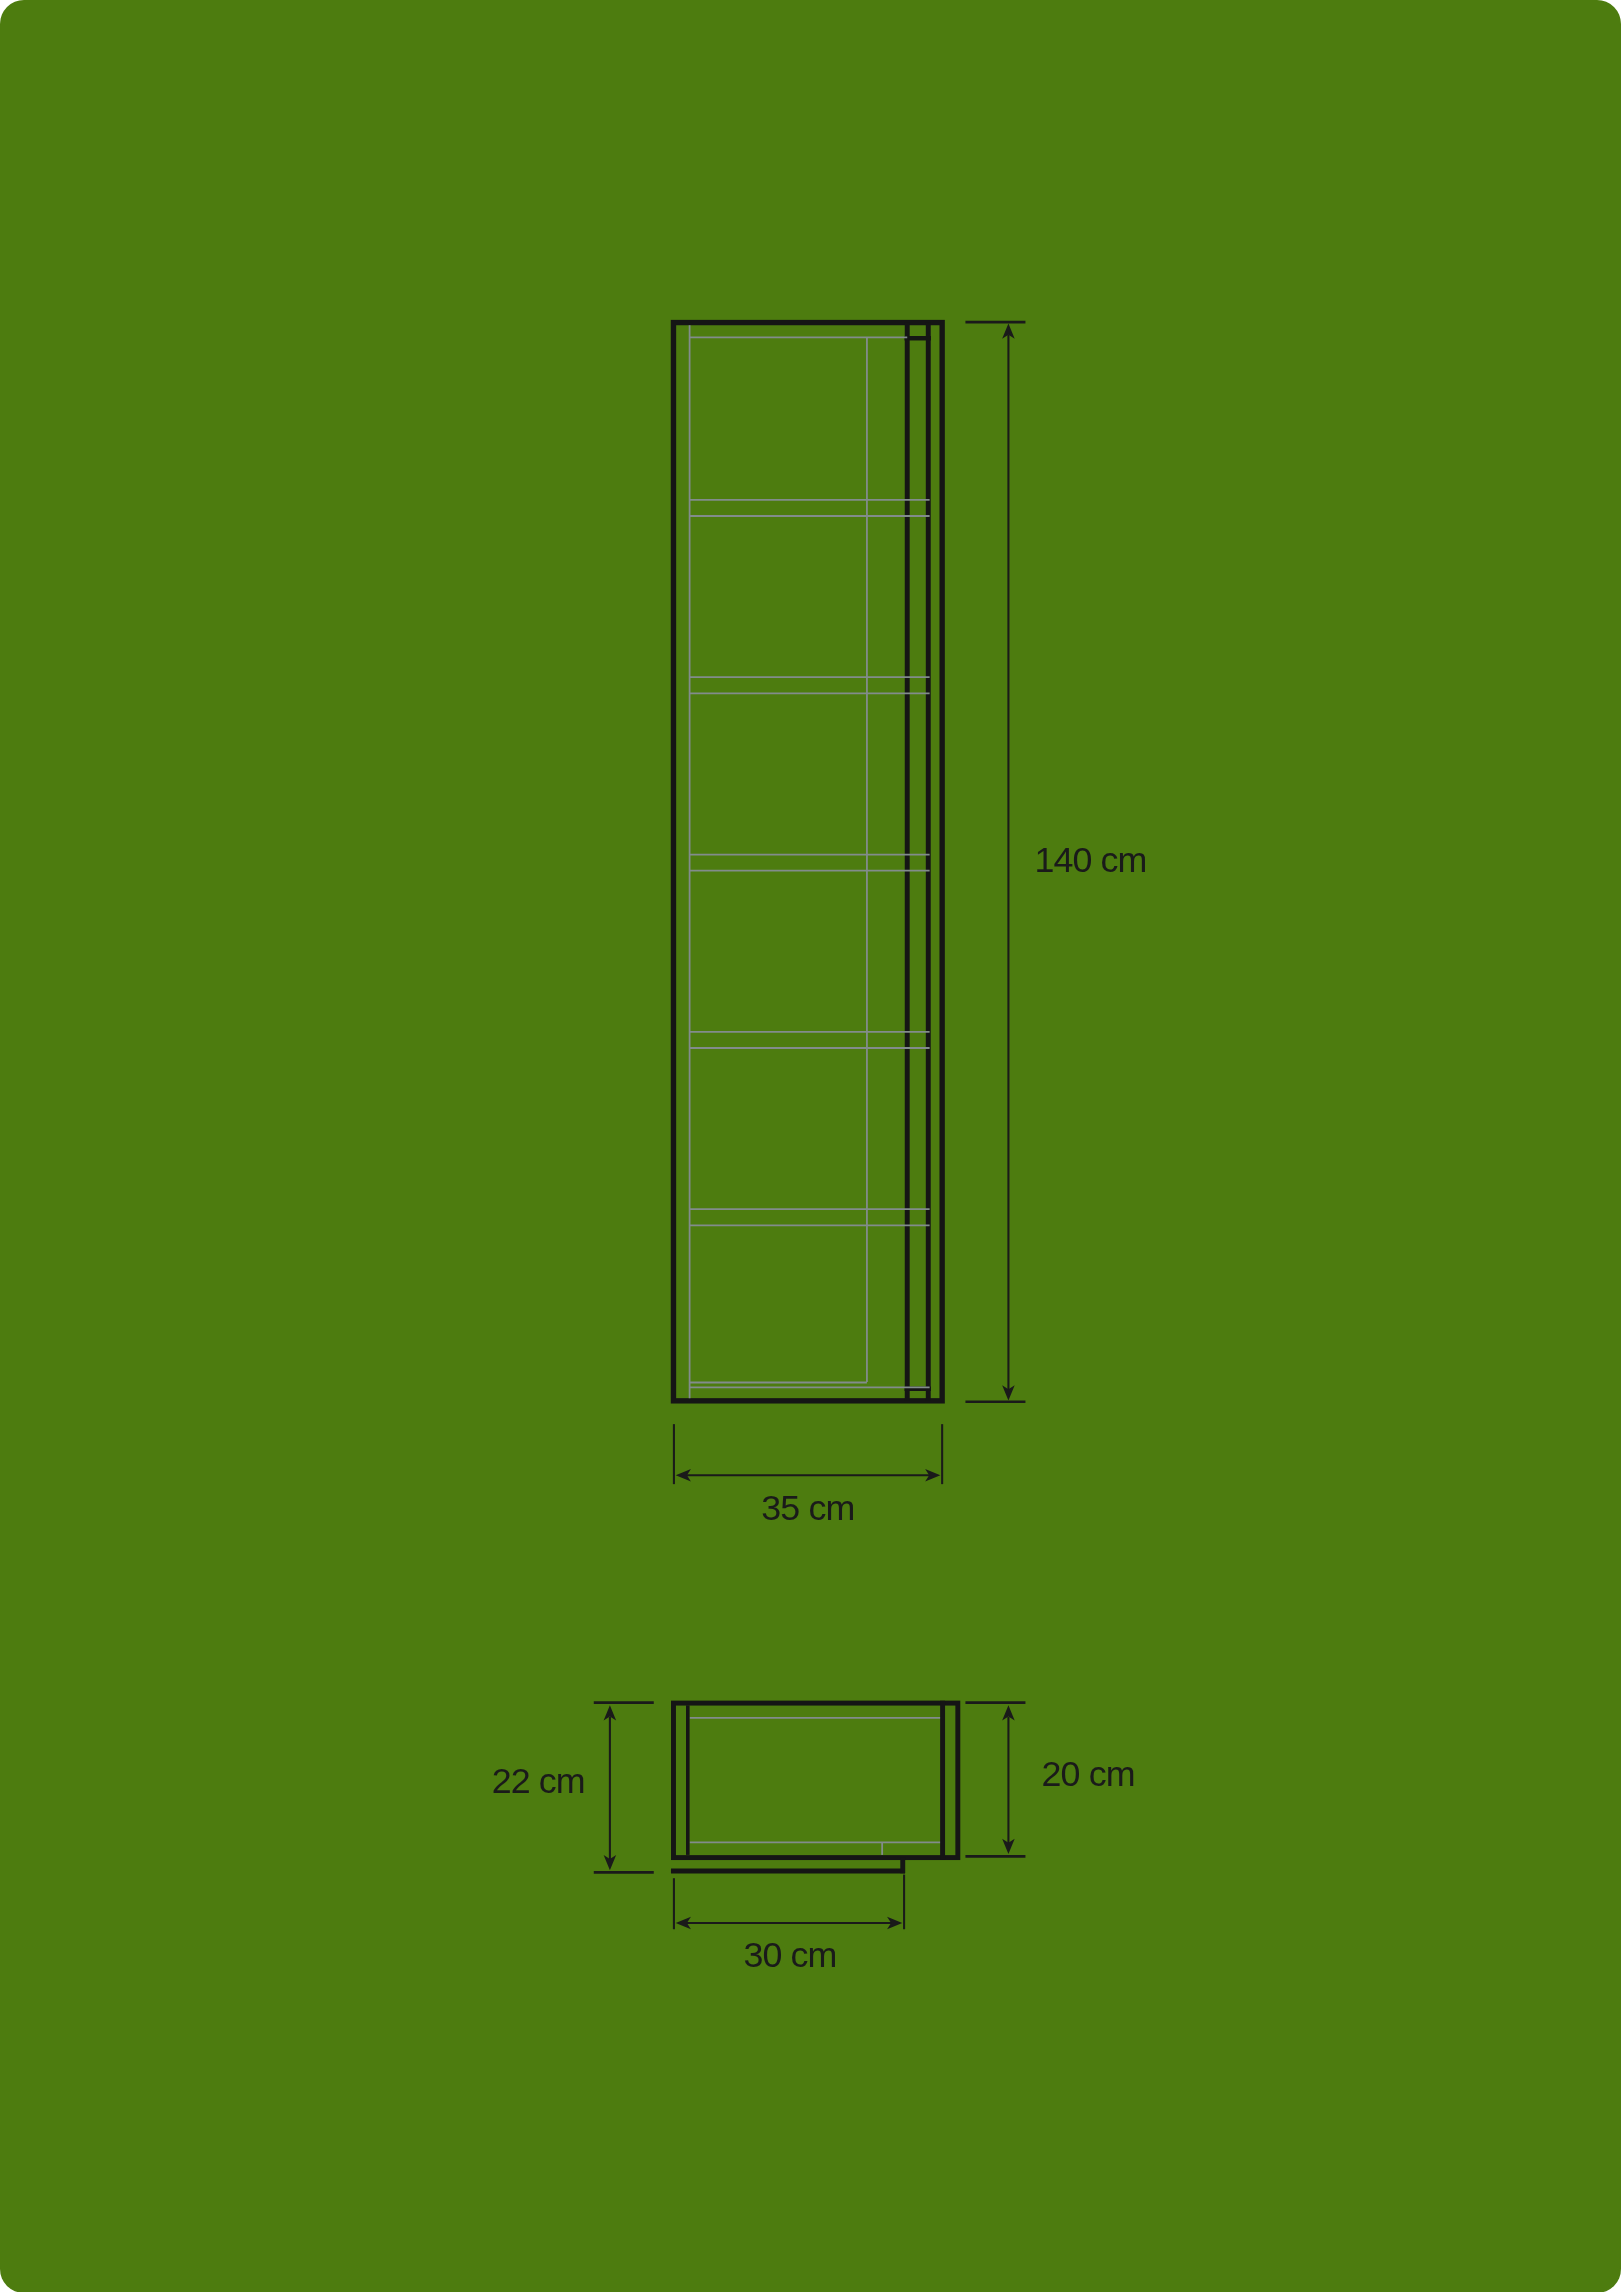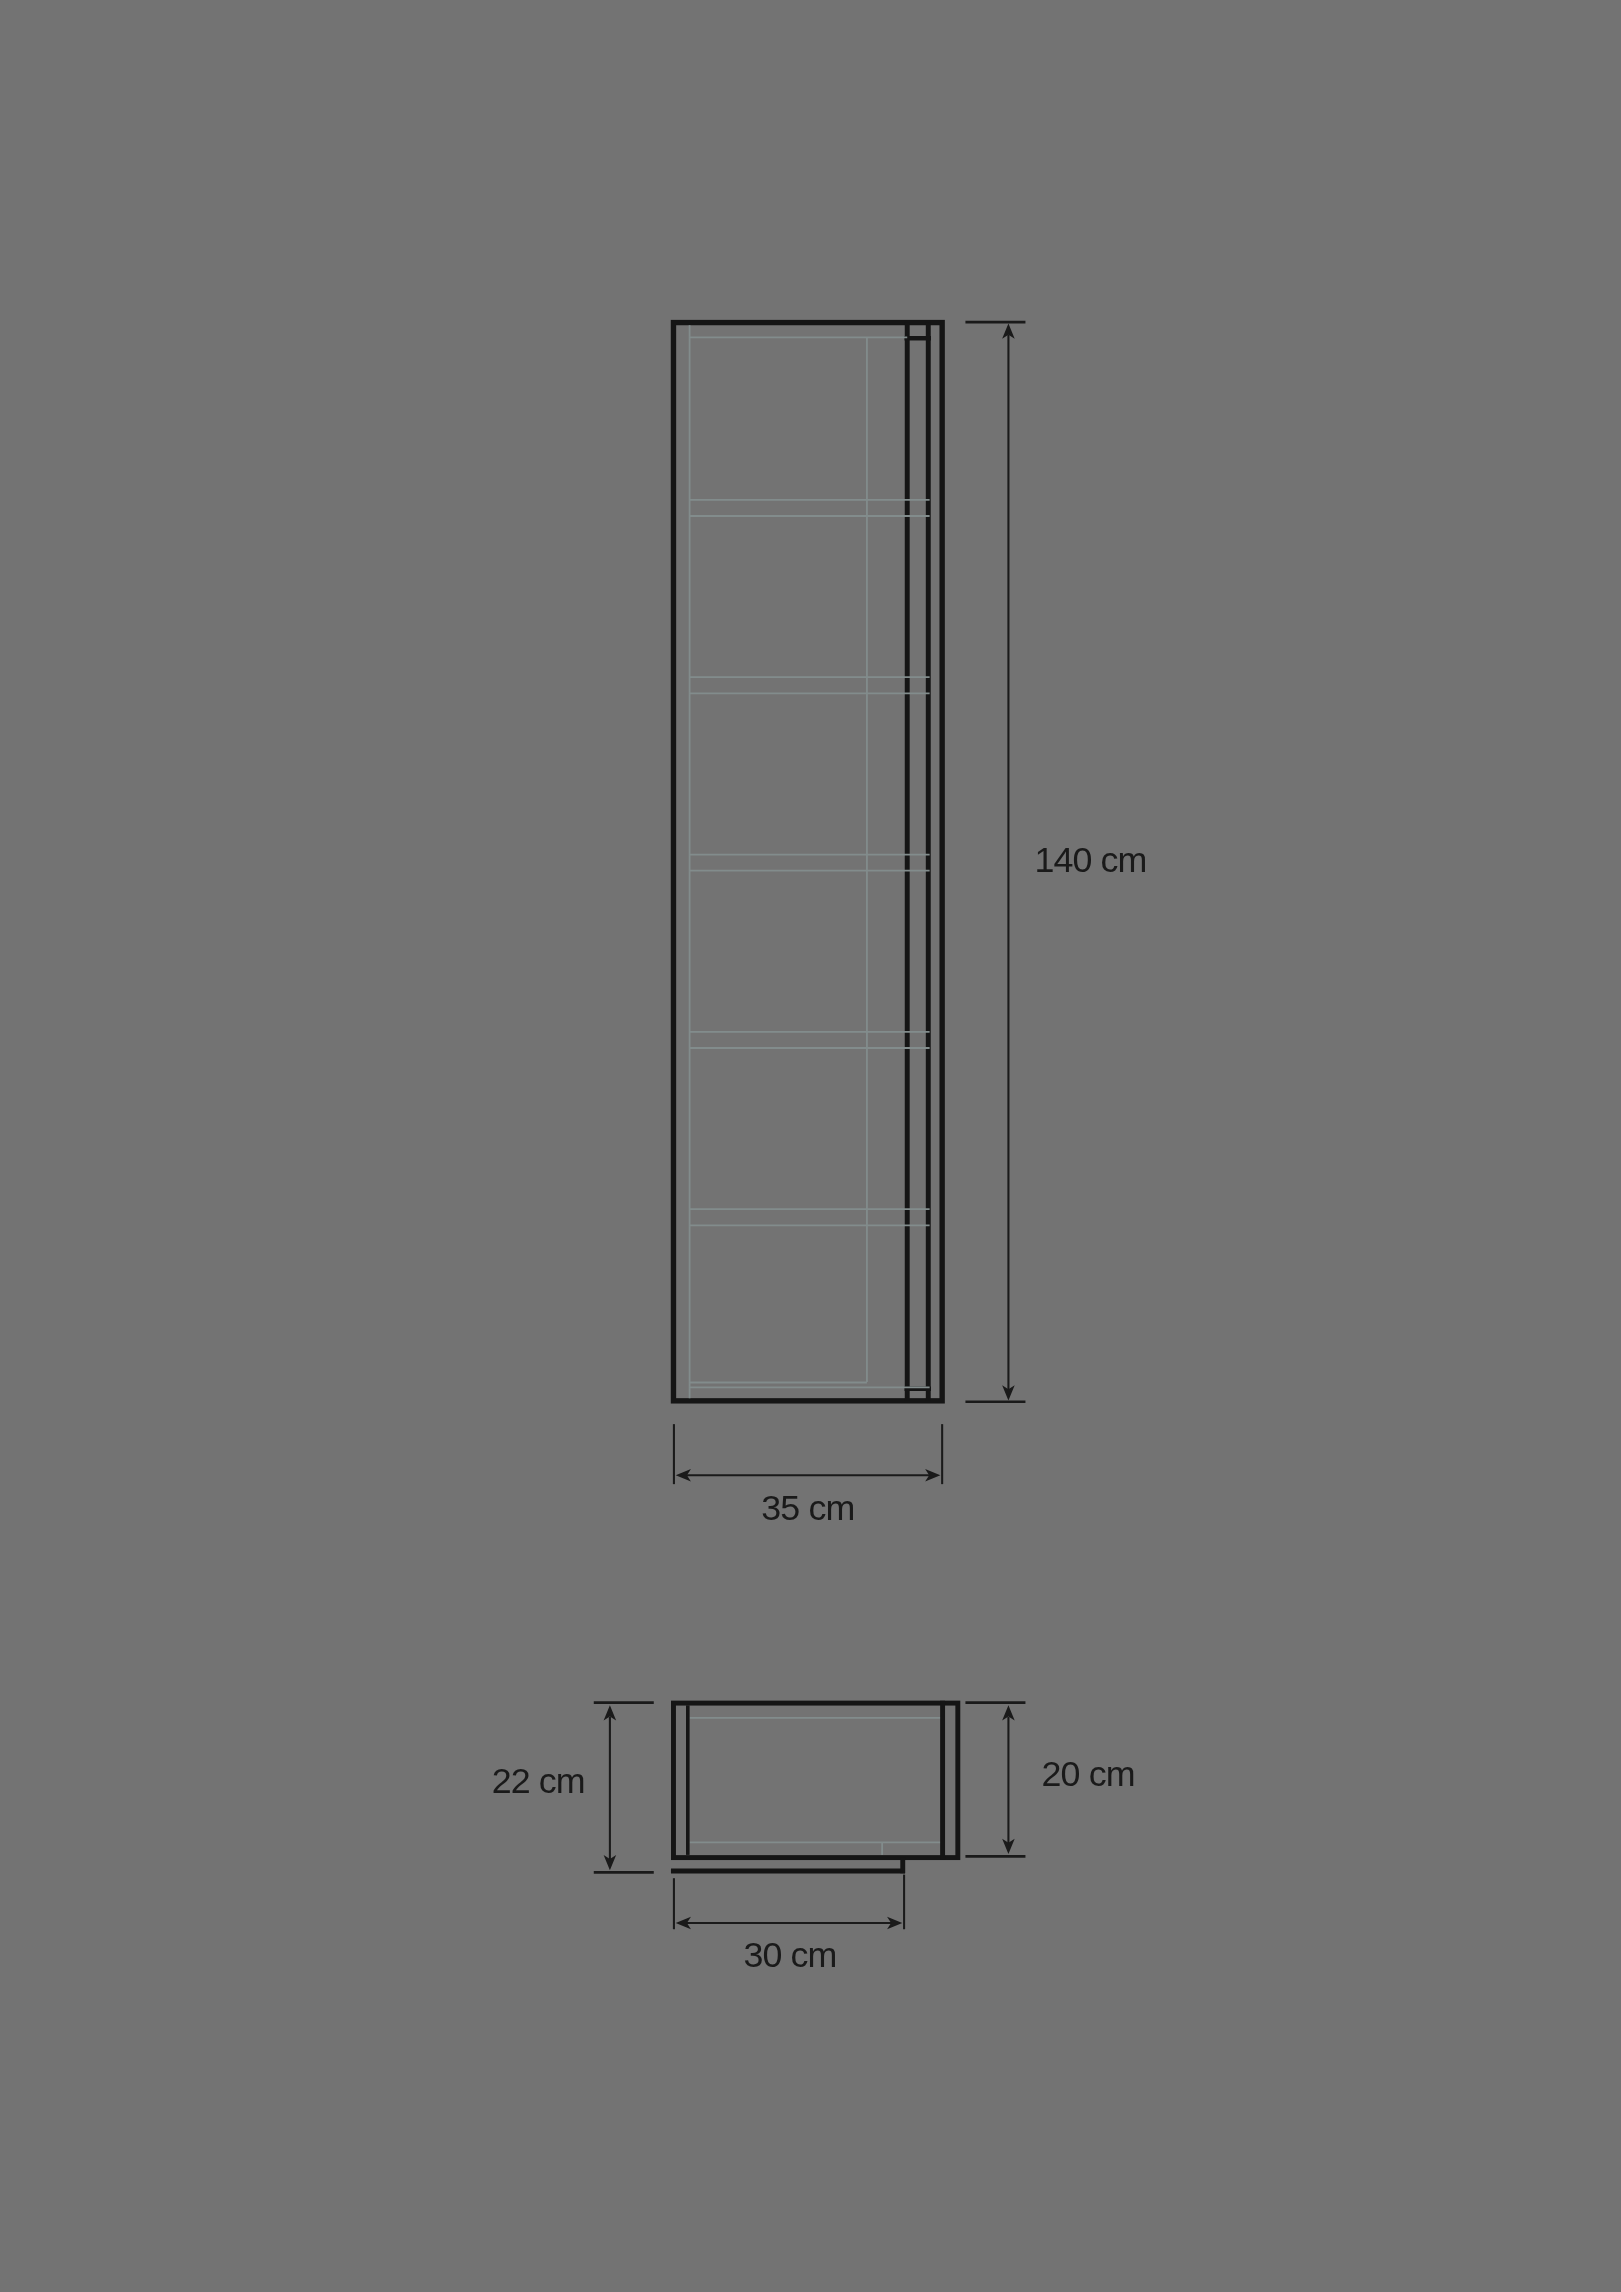--- a/index.html
+++ b/index.html
@@ -1,21 +1,22 @@
 <!DOCTYPE html>
 <html style="font-size:14.3px"><head>
 <meta charset="utf-8">
 <style>
   html, body { margin: 0; padding: 0; background: #ffffff; }
   .stage {
     position: relative;
     width: 1621px;
     height: 2293px;
-    background: #737373;
+    background: #4d7c0f;
     font-family: "Liberation Sans", sans-serif;
+    border-radius: 24px;
   }
   svg.drawing { position: absolute; left: 0; top: 0; }
   .thick6   { stroke: #151515; stroke-width: 6;   fill: none; }
   .thick55  { stroke: #151515; stroke-width: 5.5; fill: none; }
   .thick5   { stroke: #151515; stroke-width: 5;   fill: none; }
   .thick4   { stroke: #151515; stroke-width: 4;   fill: none; }
   .thin     { stroke: #828c8c; stroke-width: 2;   fill: none; }
   .dim      { stroke: #1a1a1a; stroke-width: 2.3; fill: none; }
   .tick     { stroke: #1a1a1a; stroke-width: 3;   fill: none; }
   .arrow    { fill: #1a1a1a; stroke: none; }

